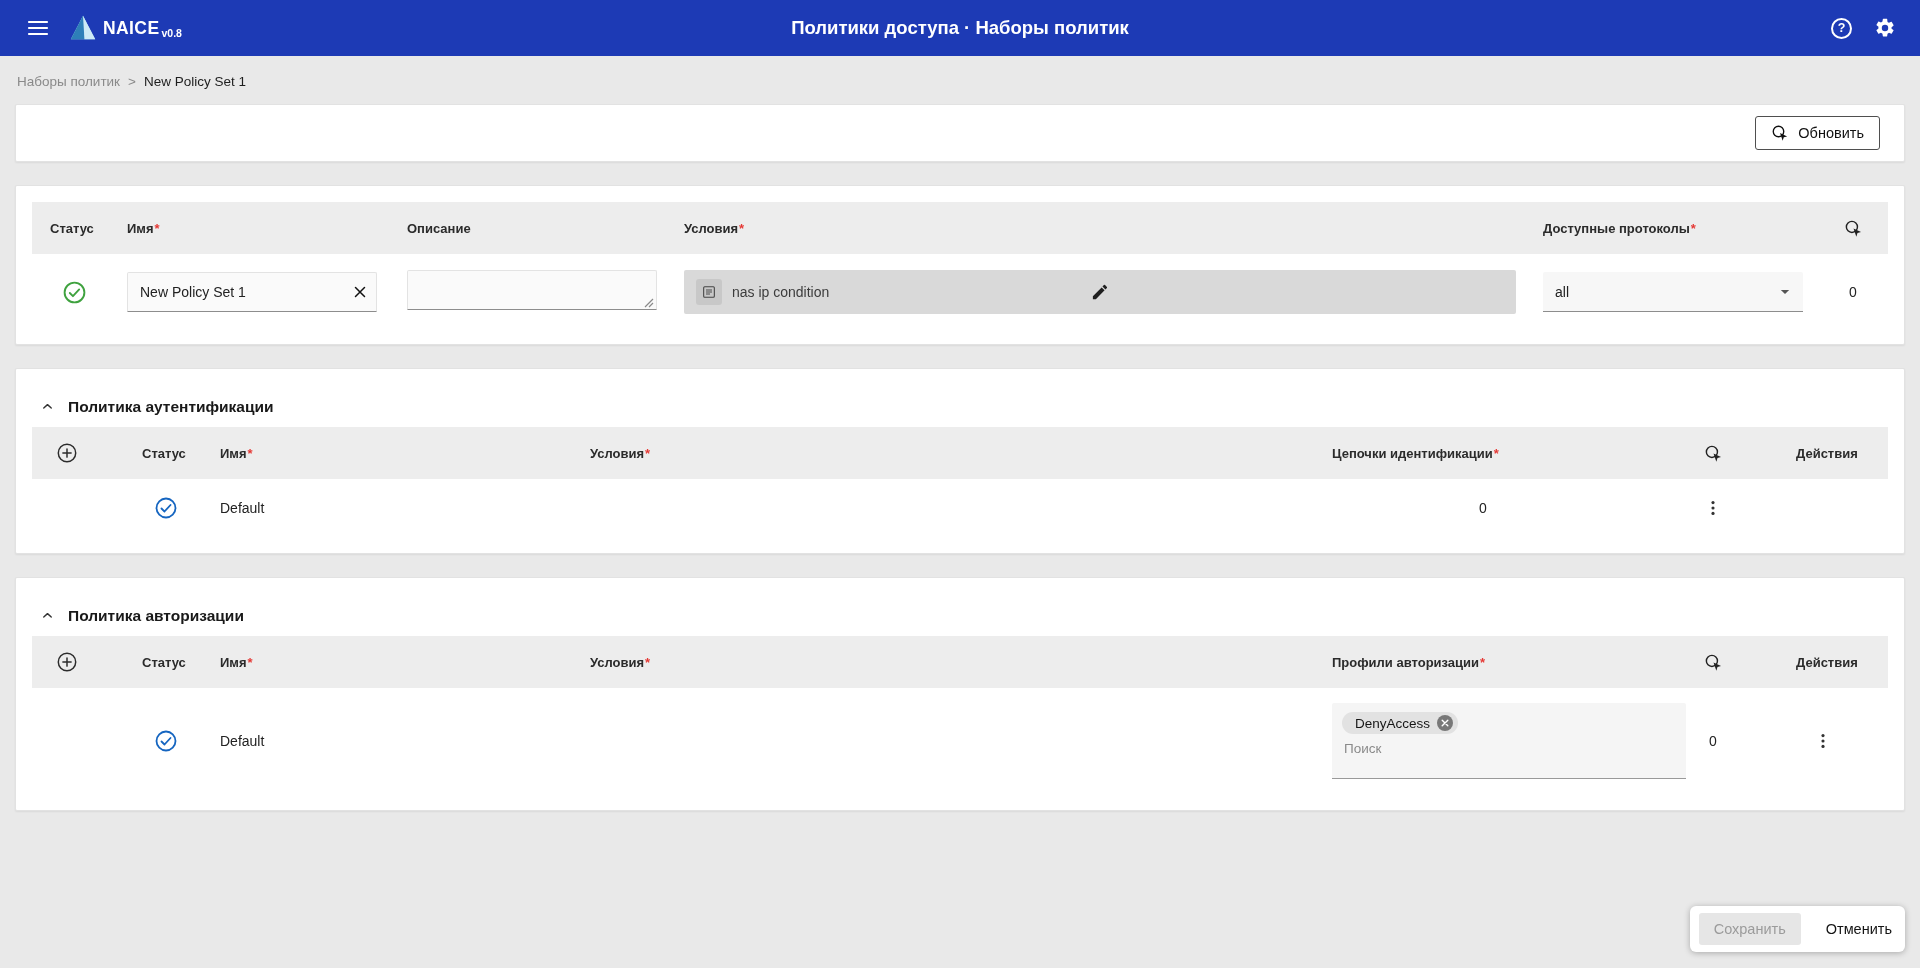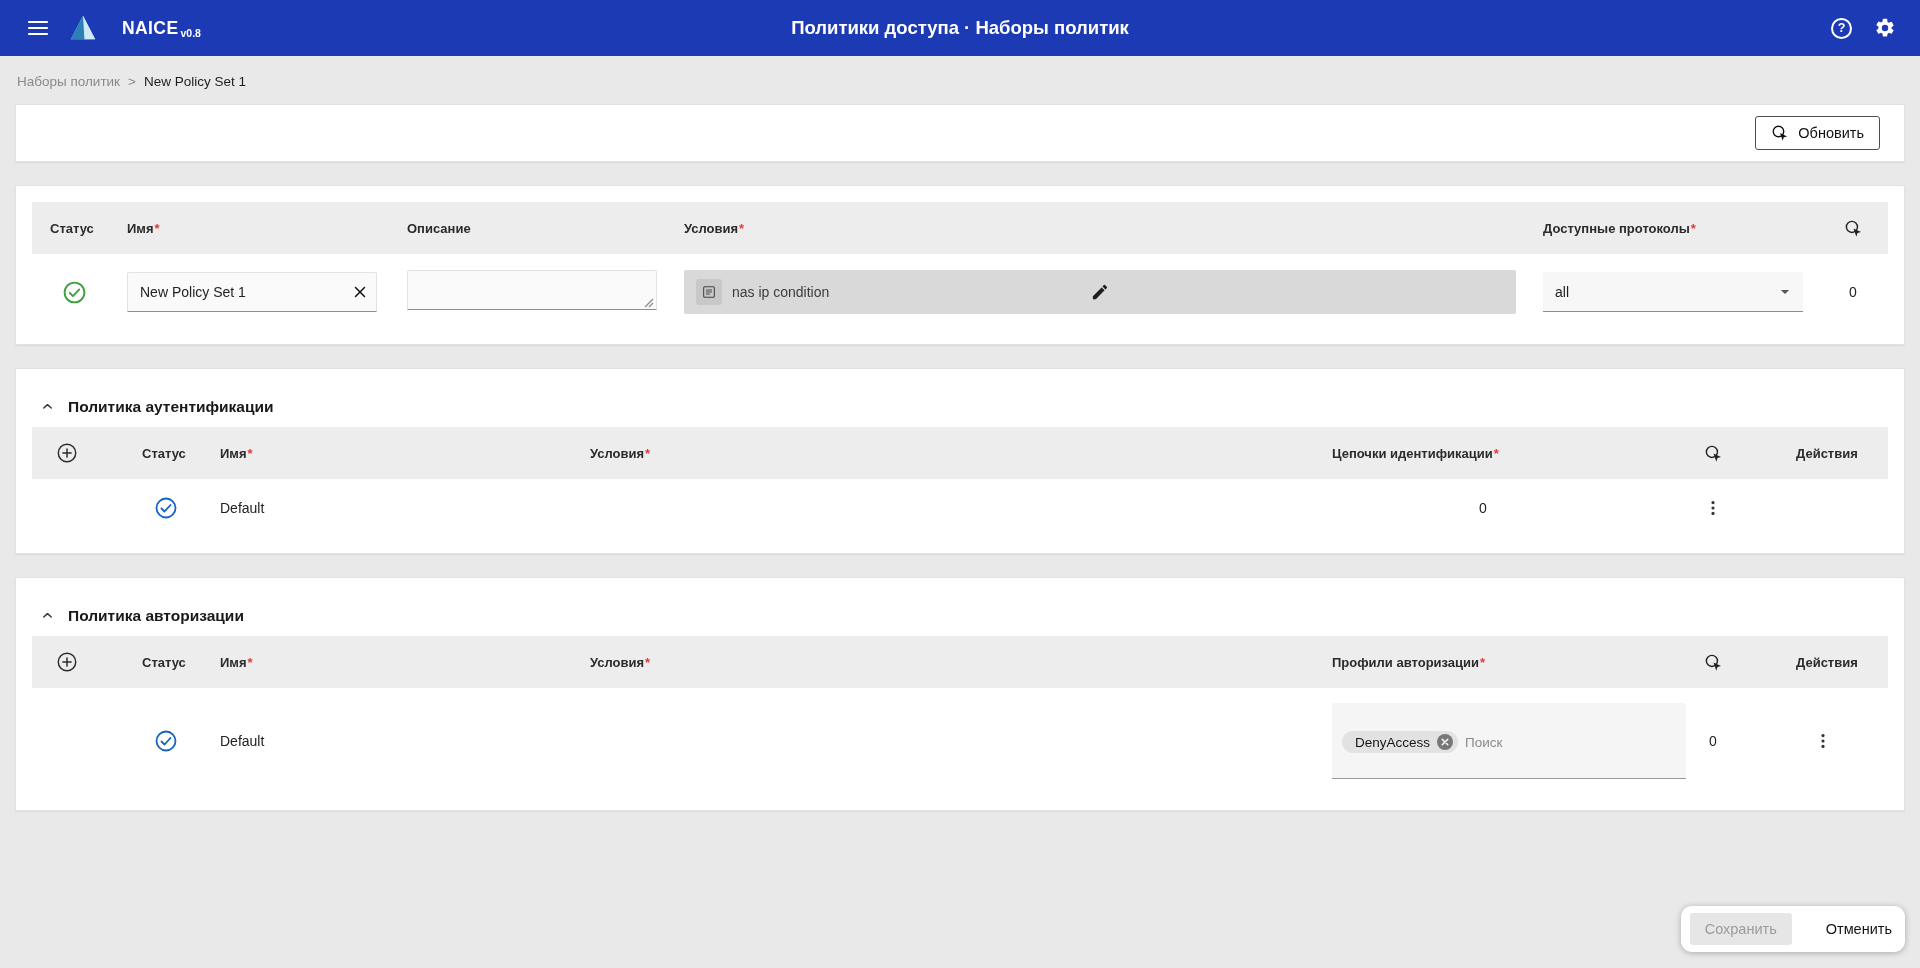--- a/index.html
+++ b/index.html
@@ -6,21 +6,21 @@
     --topbar:#1d3ab5; --page-bg:#e9e9e9; --success-green:#3fa23f; --status-blue:#1565c0;
     --required-red:#e53935; --condition-bg:#d9d9d9;
   }
   *{box-sizing:border-box;margin:0;padding:0;font-family:"Liberation Sans","DejaVu Sans",sans-serif;}
   body{width:1920px;height:968px;background:var(--page-bg);position:relative;overflow:hidden;}
   button{font-family:inherit;}
 
   
   .topbar{height:56px;background:var(--topbar);display:flex;align-items:center;padding:0 22px;position:relative;color:#fff;}
   .menu-btn{background:none;border:none;cursor:pointer;display:flex;align-items:center;padding:4px;}
-  .brand{display:flex;align-items:center;margin-left:14px;gap:24px;}
+  .brand{display:flex;align-items:center;margin-left:14px;gap:5px;}
   .app-name{font-size:17.5px;font-weight:700;letter-spacing:.4px;color:#fff;}
   .app-ver{font-size:10.5px;font-weight:700;position:relative;top:3px;margin-left:2px;color:#fff;}
   .topbar-title{position:absolute;left:50%;transform:translateX(-50%);font-size:18.5px;font-weight:600;white-space:nowrap;color:#fff;}
   .topbar-right{margin-left:auto;display:flex;align-items:center;gap:18px;}
   .icon-btn{background:none;border:none;cursor:pointer;display:flex;align-items:center;padding:2px;}
   .help-circle{width:21px;height:21px;border:2px solid #fff;border-radius:50%;display:flex;align-items:center;justify-content:center;font-size:12.5px;font-weight:700;color:#fff;}
 
   
   .breadcrumb{padding:18px 17px 15px;font-size:13.5px;display:flex;gap:8px;align-items:center;}
   .bc-parent{color:#8a8a8a;cursor:pointer;}
@@ -83,29 +83,29 @@
 
   .pol-body{padding:15px 0;}
   .b-status2{padding-left:52px;display:flex;}
   .b-name2{padding-left:8px;font-size:14px;color:#222;}
   .b-seq{padding-left:34px;}
   .seq-select{width:354px;}
   .b-hits2{text-align:center;font-size:14px;color:#222;}
   .b-actions{display:flex;justify-content:center;}
   .kebab-btn{background:none;border:none;cursor:pointer;display:flex;padding:4px;}
 
-  .profiles-box{margin-left:34px;width:354px;min-height:76px;background:#f5f5f5;border-bottom:1px solid #999;border-radius:2px 2px 0 0;padding:9px 10px 6px;display:flex;flex-direction:row;gap:5px;cursor:text;align-items:center;}
+  .profiles-box{margin-left:34px;width:354px;min-height:76px;background:#f5f5f5;border-bottom:1px solid #999;border-radius:2px 2px 0 0;padding:9px 10px 6px;display:flex;flex-direction:column;gap:5px;cursor:text;}
   .chip-row{display:flex;}
   .chip{display:inline-flex;align-items:center;gap:7px;background:#e2e2e2;border-radius:13px;padding:3px 5px 3px 13px;font-size:13.5px;color:#161616;}
   .chip-close{background:none;border:none;display:flex;cursor:pointer;padding:0;}
   .chip-search{border:none;background:transparent;outline:none;font-size:13.5px;color:#555;padding:2px;width:100%;}
   .chip-search::placeholder{color:#8a8a8a;}
 
   
-  .footer-bar{position:absolute;right:15px;bottom:16px;background:#fff;box-shadow:0 1px 6px rgba(0,0,0,.28);border-radius:11px;padding:7px 9px;display:flex;align-items:center;gap:30px;}
+  .footer-bar{position:absolute;right:15px;bottom:16px;background:#fff;box-shadow:0 1px 6px rgba(0,0,0,.28);border-radius:6px;padding:7px 9px;display:flex;align-items:center;gap:21px;}
   .save-btn{background:#e6e6e6;color:#9b9b9b;border:none;border-radius:3px;padding:8px 15px;font-size:14.5px;}
   .cancel-btn{background:#fff;color:#141414;border:none;padding:8px 4px;font-size:14.5px;cursor:pointer;}
 </style>
 </head>
 <body>
 
 <header class="topbar">
   <button class="menu-btn">
     <span style="display:flex;">
       <svg viewBox="0 0 24 24" width="24" height="24">

